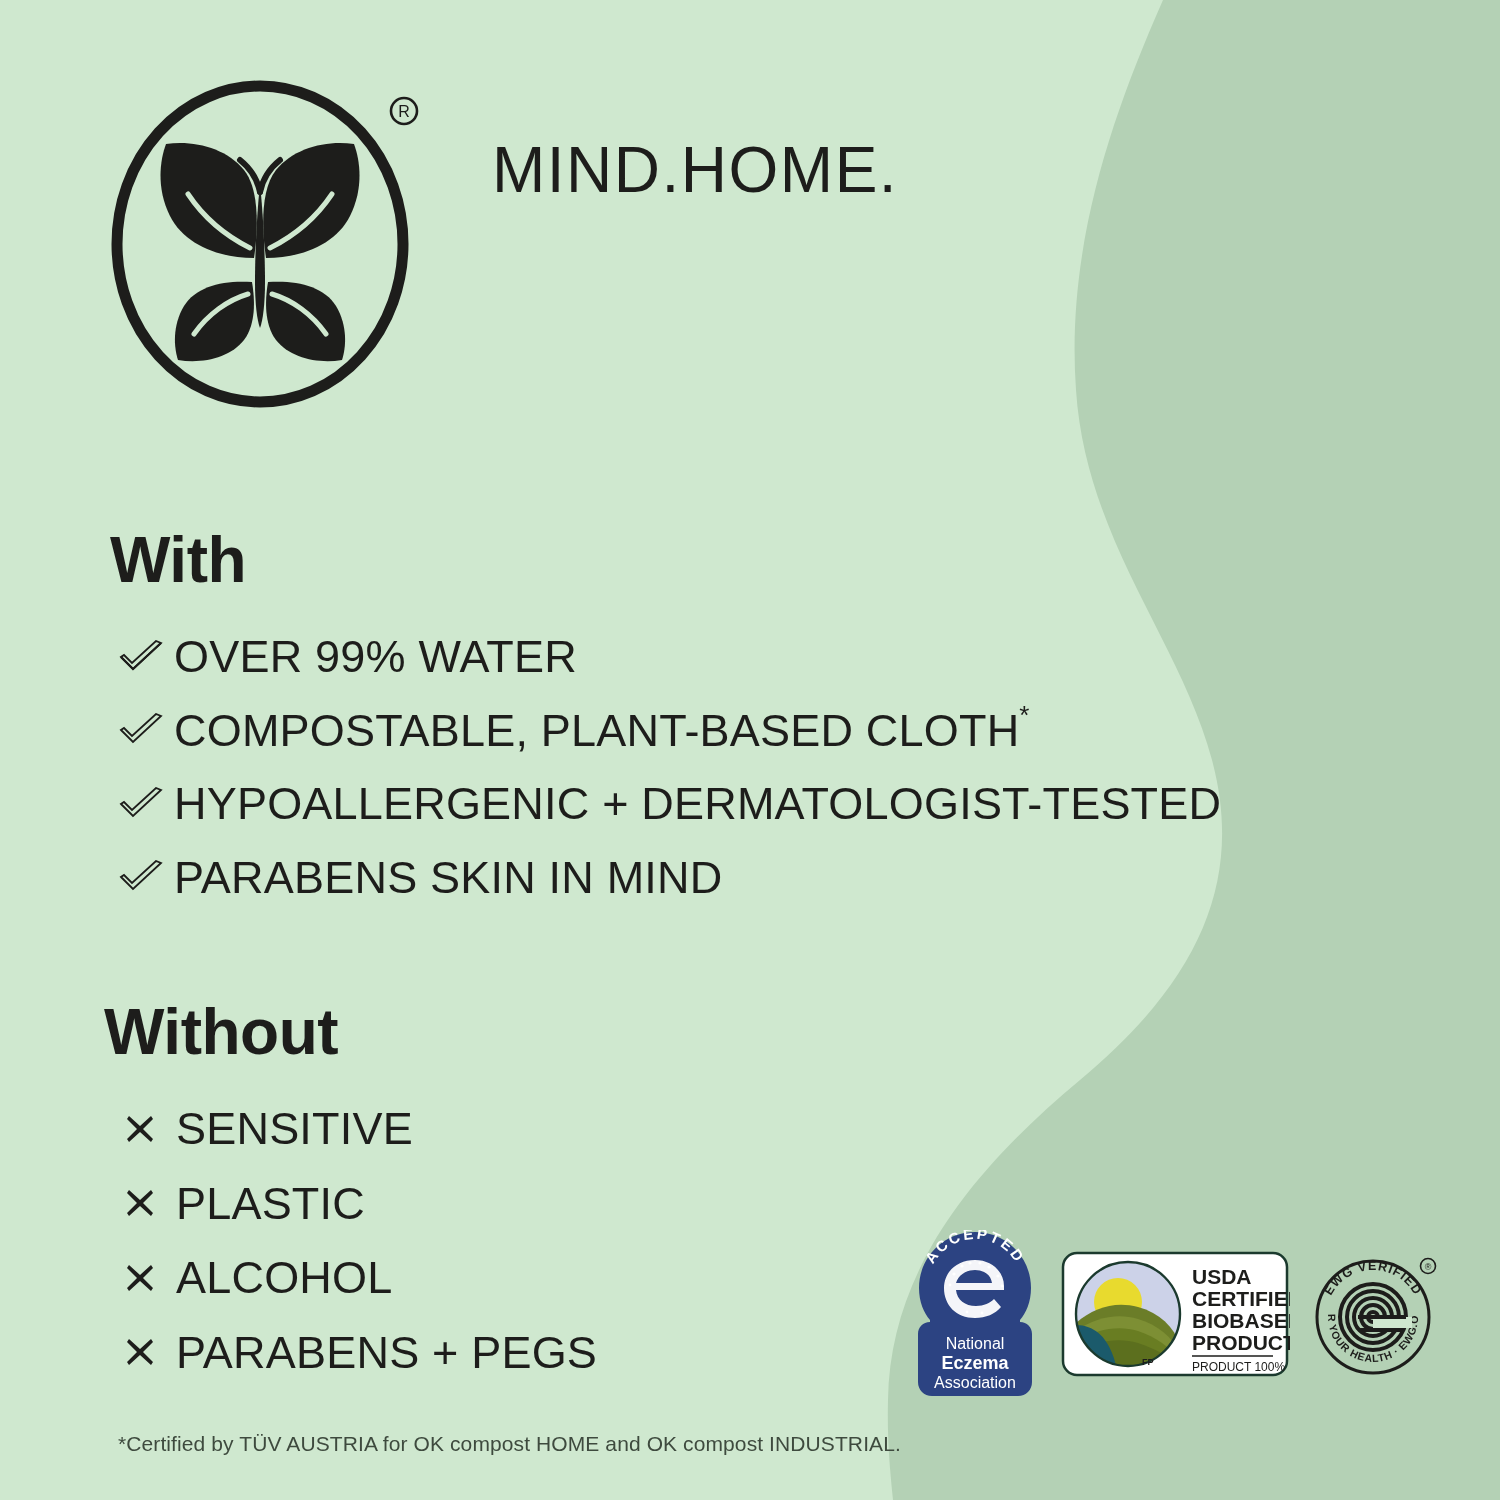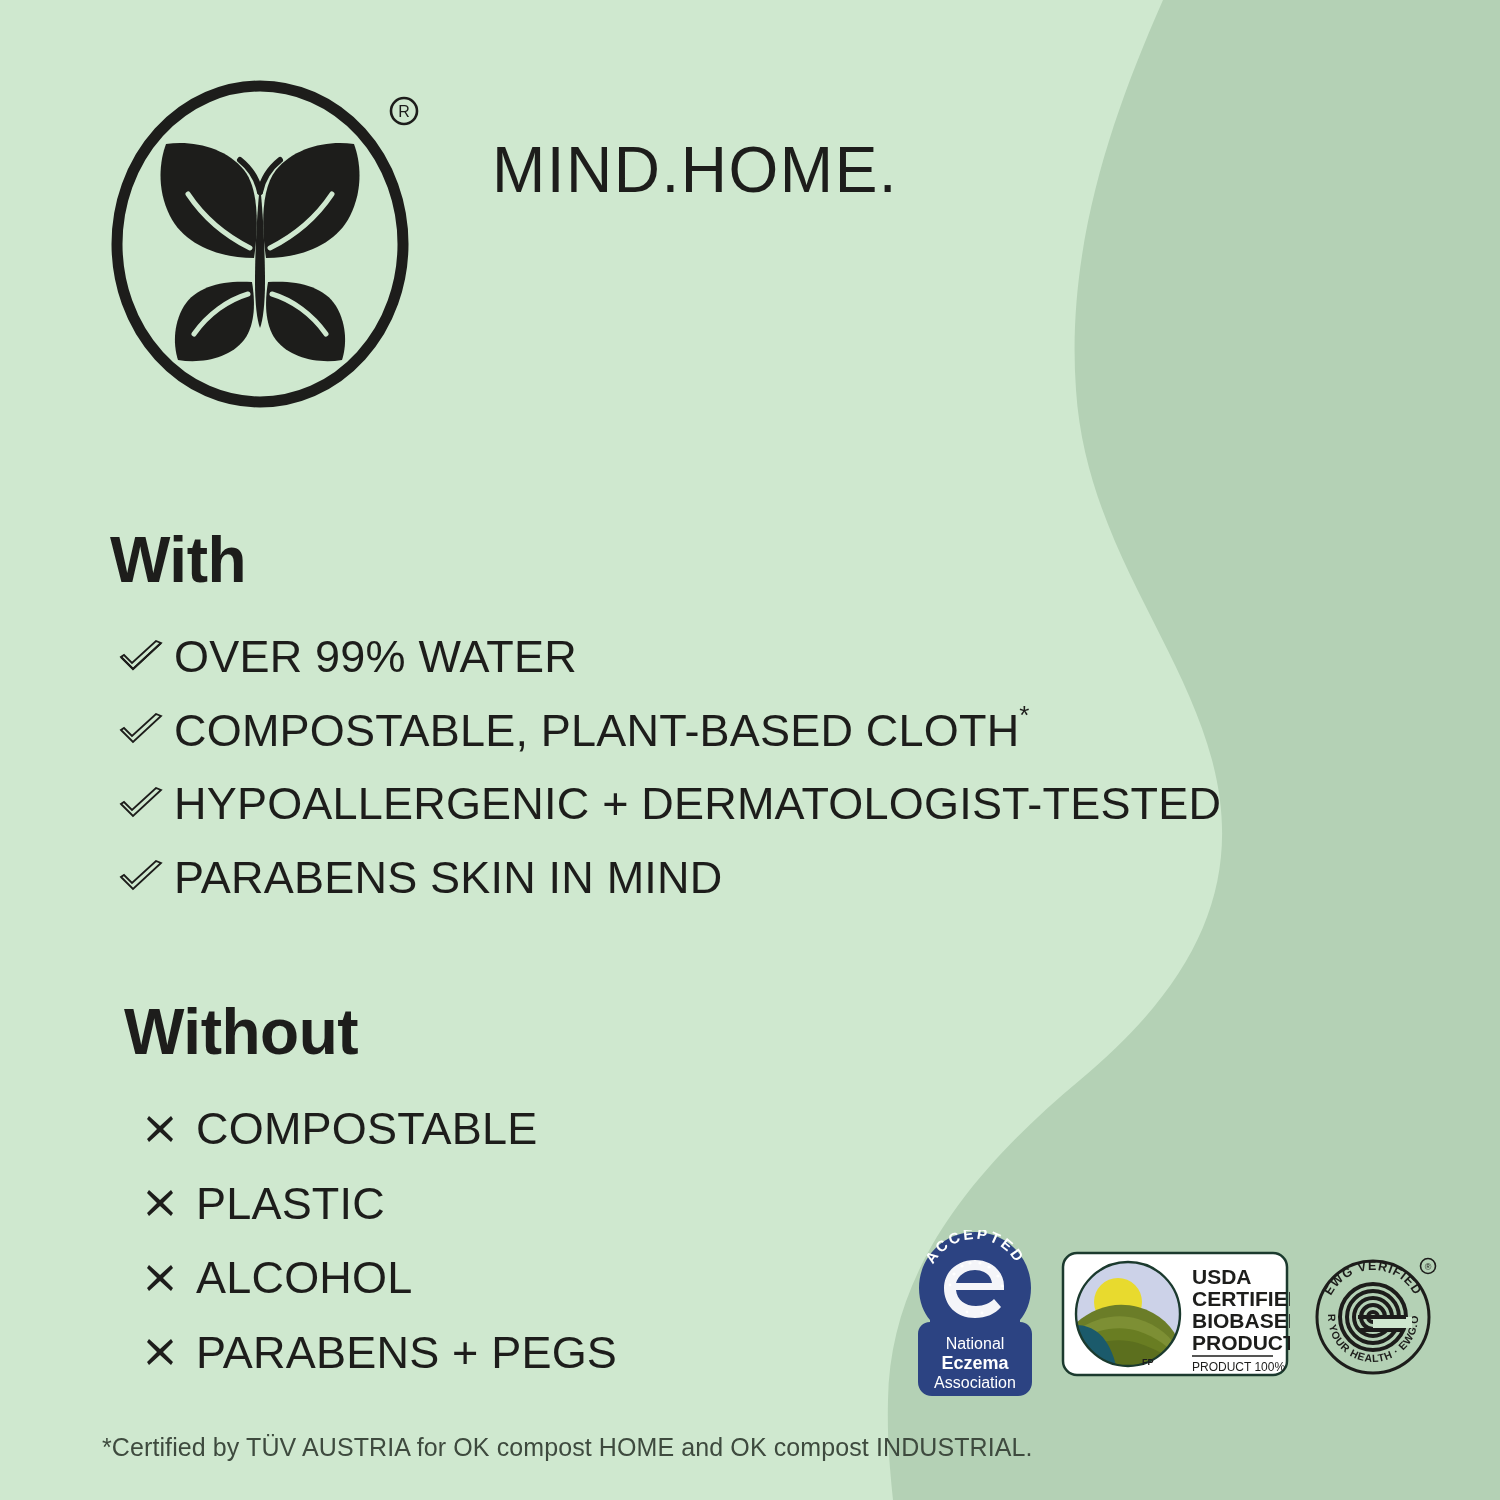--- a/index.html
+++ b/index.html
@@ -68,21 +68,21 @@
     top: -18px;
     left: 2px;
   }
 
   
   .section {
     position: absolute;
     z-index: 3;
   }
   .section-with { left: 110px; top: 528px; }
-  .section-without { left: 124px; top: 1000px; }
+  .section-without { left: 104px; top: 1000px; }
 
   .section-title {
     font-family: "Liberation Sans", sans-serif;
     font-weight: bold;
     font-size: 64px;
     color: #1d1d1b;
     letter-spacing: -0.5px;
     margin: 0 0 40px 0;
     line-height: 1;
   }
@@ -133,25 +133,25 @@
     top: 1230px;
     display: flex;
     align-items: center;
     gap: 20px;
     z-index: 4;
   }
 
   
   .footnote {
     position: absolute;
-    left: 102px;
+    left: 118px;
     top: 1428px;
     z-index: 4;
     font-family: "Liberation Sans", sans-serif;
-    font-size: 25px;
+    font-size: 21px;
     line-height: 1.52;
     color: #3e4a3e;
     letter-spacing: 0.1px;
   }
   .footnote div { white-space: nowrap; }
 </style>
 </head>
 <body>
 
 <div class="canvas">
@@ -253,21 +253,21 @@
   <div class="section section-without">
     <h2 class="section-title">Without</h2>
     <ul class="item-list list-without">
 
       <li class="item">
         <span class="item-icon">
           <svg width="32" height="32" viewBox="0 0 32 32">
             <path d="M5,3 L16,13 L27,3 L29,6 L19,16 L29,26 L27,29 L16,19 L5,29 L3,26 L13,16 L3,6 Z" fill="#1d1d1b"></path>
           </svg>
         </span>
-        <span class="item-label">COMPOSTABLE</span>
+        <span class="item-label">SENSITIVE</span>
       </li>
 
       <li class="item">
         <span class="item-icon">
           <svg width="32" height="32" viewBox="0 0 32 32">
             <path d="M5,3 L16,13 L27,3 L29,6 L19,16 L29,26 L27,29 L16,19 L5,29 L3,26 L13,16 L3,6 Z" fill="#1d1d1b"></path>
           </svg>
         </span>
         <span class="item-label">PLASTIC</span>
       </li>

